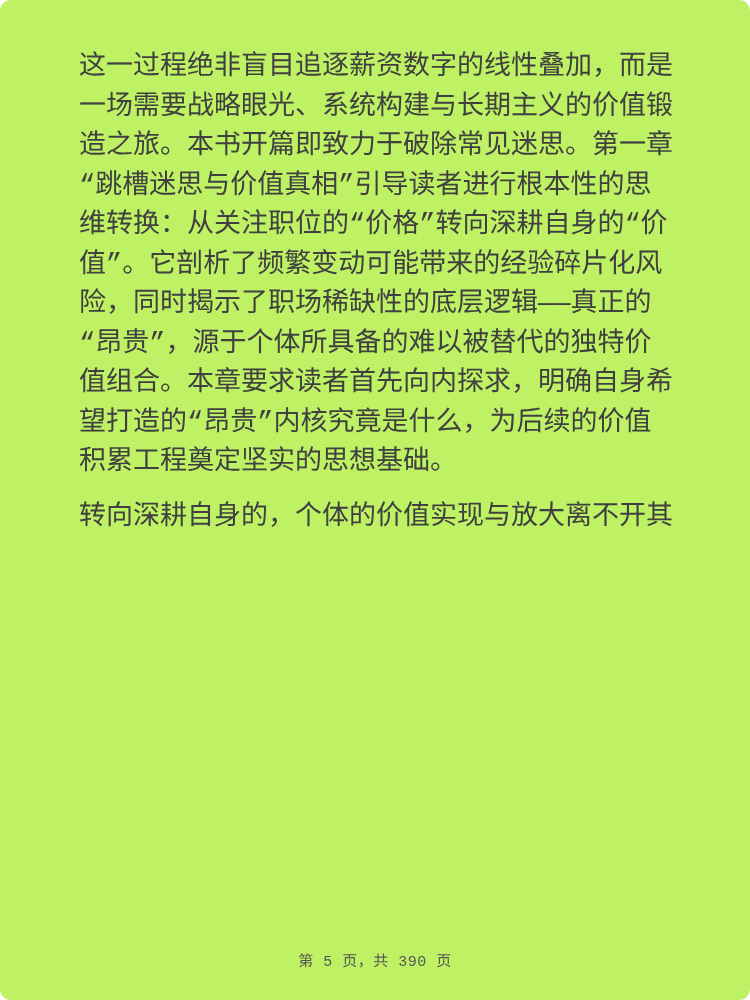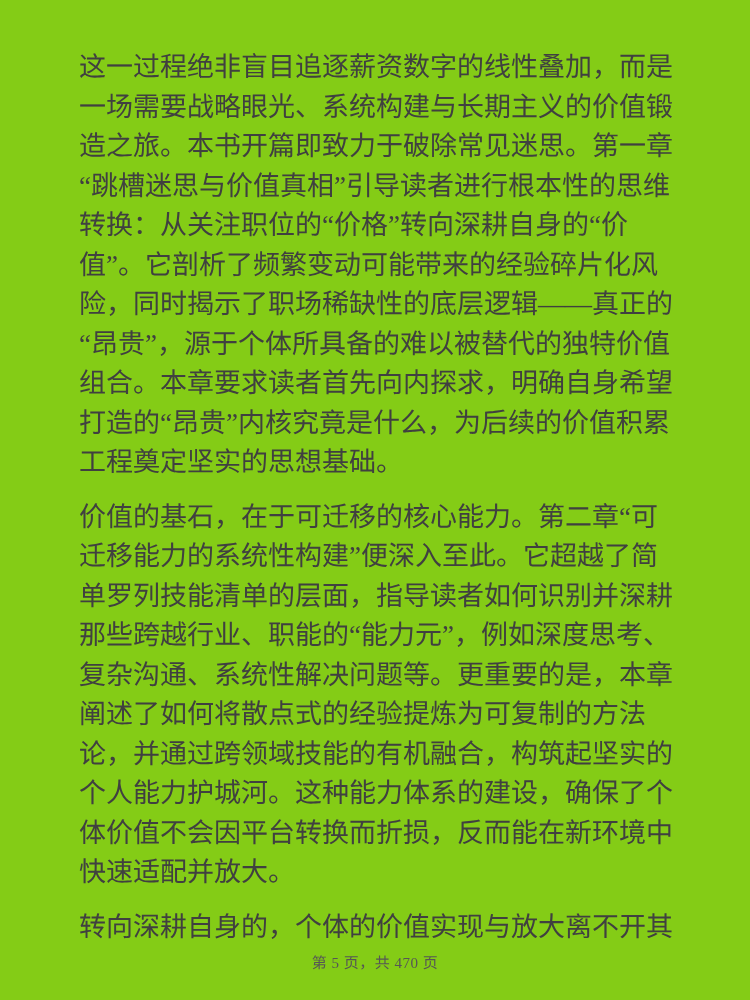--- a/index.html
+++ b/index.html
@@ -4,23 +4,24 @@
 <style>
   html, body {
     margin: 0;
     padding: 0;
     background: #ffffff;
   }
   .page {
     position: relative;
     width: 750px;
     height: 1000px;
-    background: #84cc16;
+    background: #bef264;
     overflow: hidden;
-    font-family: Liberation Serif, serif;
+    font-family: Liberation Mono, monospace;
+    border-radius: 11px;
   }
   .content {
     position: absolute;
     top: 48px;
     left: 79px;
     width: 596px;
     height: 900px;
     overflow: hidden;
     font-size: 27px;
     line-height: 39.5px;
@@ -43,17 +44,16 @@
     color: #565656;
     letter-spacing: 0.5px;
   }
 </style>
 </head>
 <body>
 
 <div class="page">
   <div class="content">
     <p class="para">这一过程绝非盲目追逐薪资数字的线性叠加，而是一场需要战略眼光、系统构建与长期主义的价值锻造之旅。本书开篇即致力于破除常见迷思。第一章“跳槽迷思与价值真相”引导读者进行根本性的思维转换：从关注职位的“价格”转向深耕自身的“价值”。它剖析了频繁变动可能带来的经验碎片化风险，同时揭示了职场稀缺性的底层逻辑——真正的“昂贵”，源于个体所具备的难以被替代的独特价值组合。本章要求读者首先向内探求，明确自身希望打造的“昂贵”内核究竟是什么，为后续的价值积累工程奠定坚实的思想基础。</p>
-    <p class="para">价值的基石，在于可迁移的核心能力。第二章“可迁移能力的系统性构建”便深入至此。它超越了简单罗列技能清单的层面，指导读者如何识别并深耕那些跨越行业、职能的“能力元”，例如深度思考、复杂沟通、系统性解决问题等。更重要的是，本章阐述了如何将散点式的经验提炼为可复制的方法论，并通过跨领域技能的有机融合，构筑起坚实的个人能力护城河。这种能力体系的建设，确保了个体价值不会因平台转换而折损，反而能在新环境中快速适配并放大。</p>
     <p class="para">转向深耕自身的，个体的价值实现与放大离不开其</p>
   </div>
-  <div class="footer">第 5 页，共 470 页</div>
+  <div class="footer">第 5 页，共 390 页</div>
 </div>
 
 </body></html>

